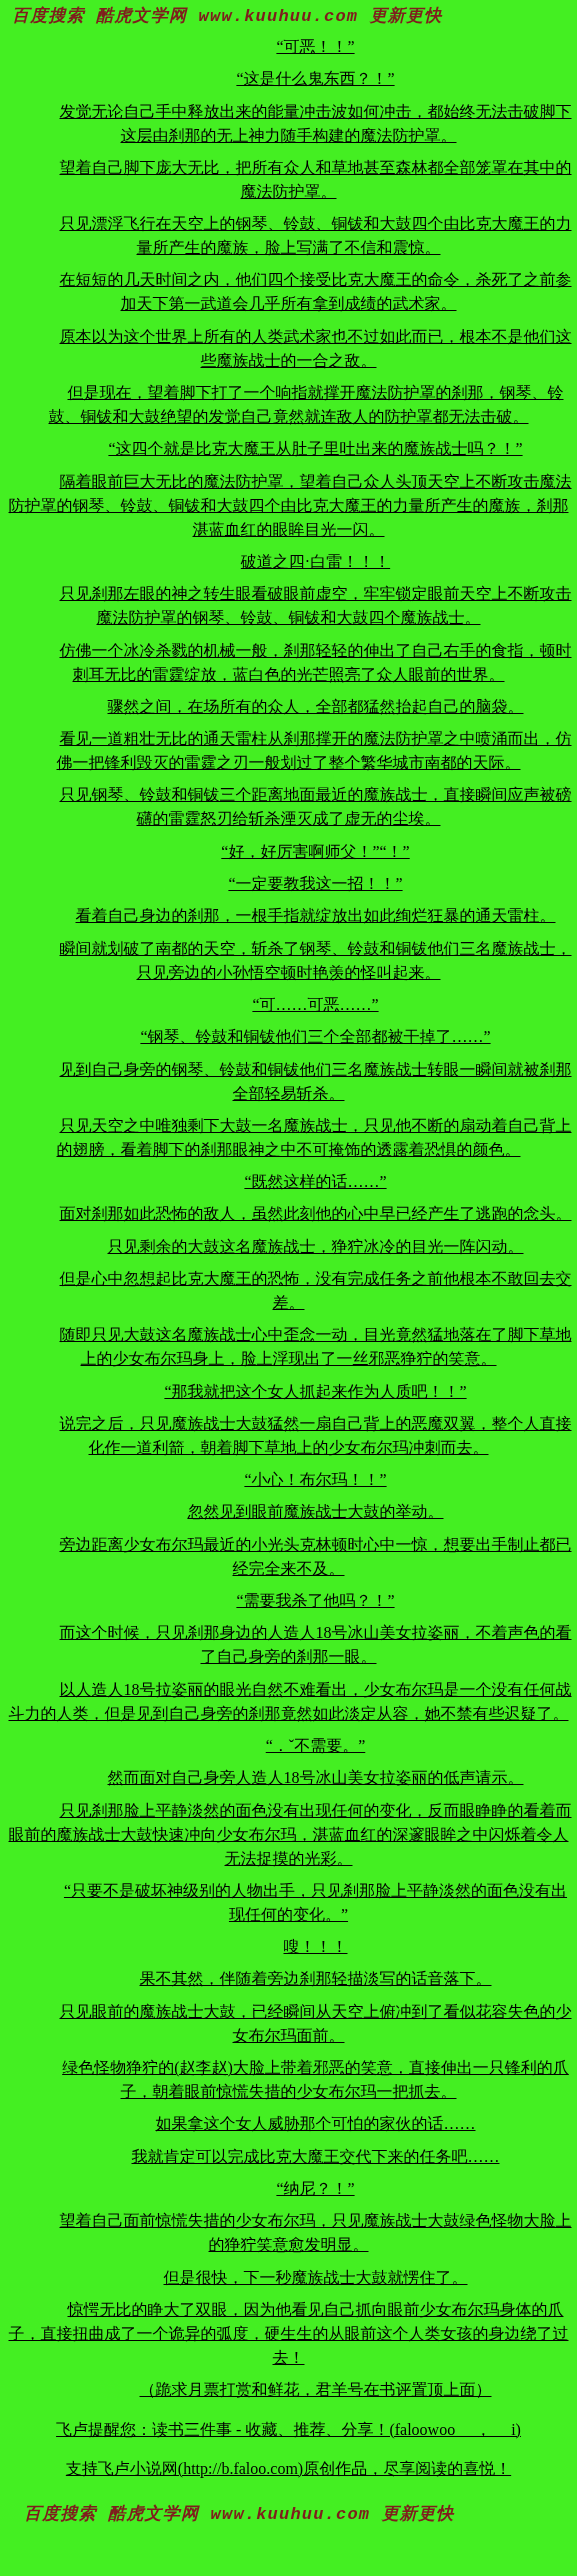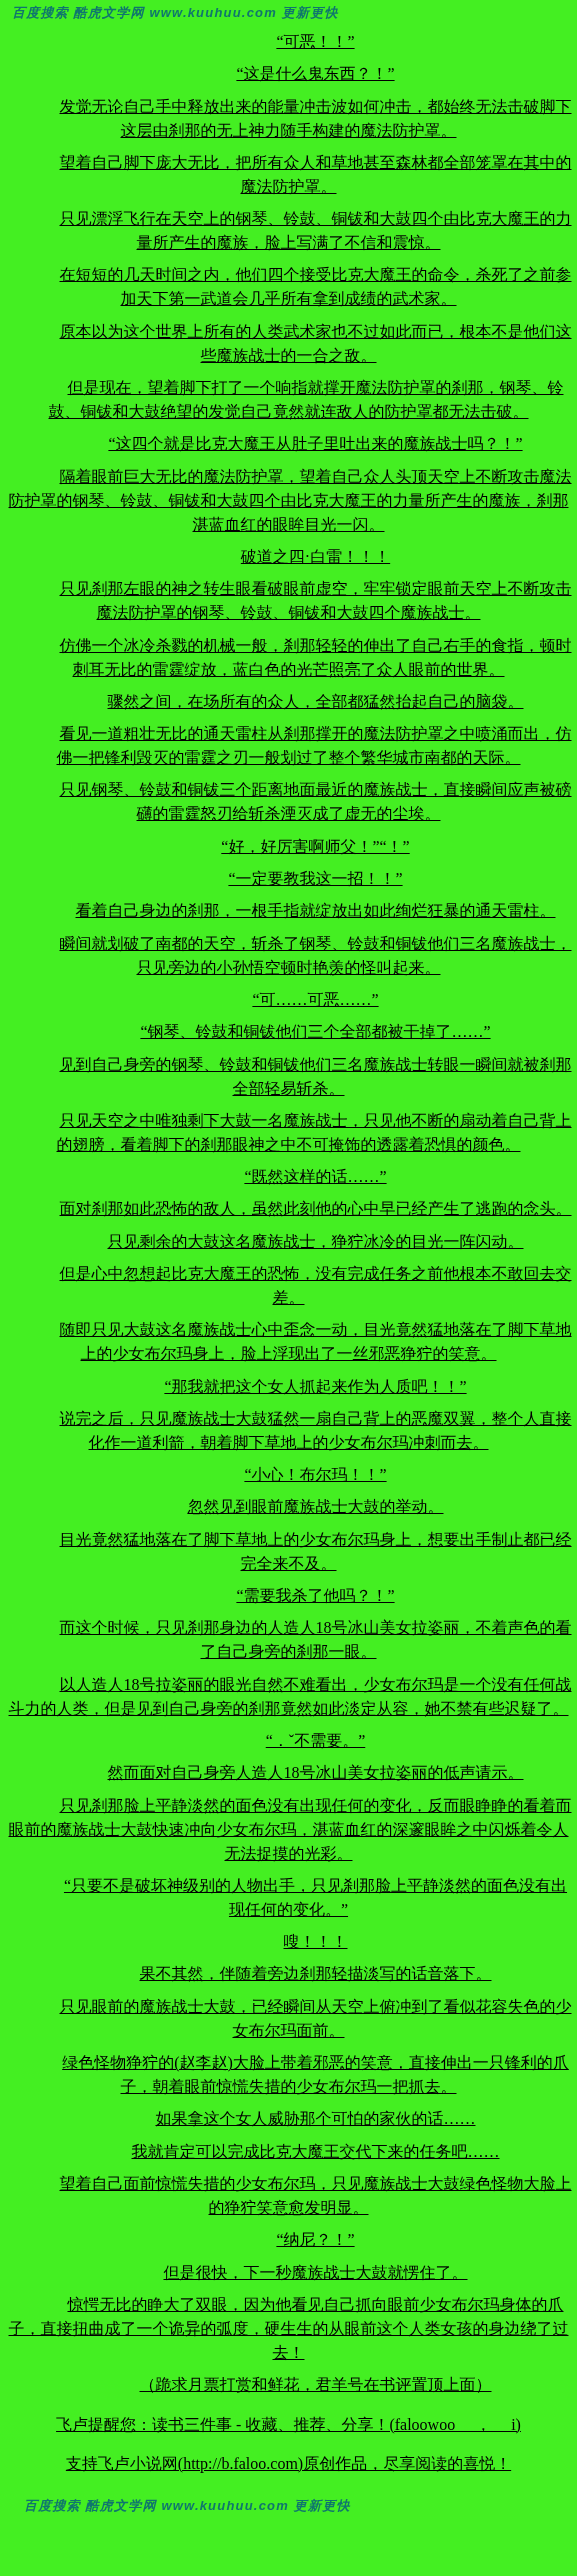--- a/index.html
+++ b/index.html
@@ -5,25 +5,25 @@
   html, body { margin: 0; padding: 0; }
   body {
     width: 577px;
     min-height: 2576px;
     background: #44EF22;
     color: #000000;
     font-family: "Liberation Serif", serif;
     box-sizing: border-box;
   }
   .brand {
-    font-family: Liberation Sans, sans-serif;
+    font-family: Liberation Mono, monospace;
     font-weight: bold;
     font-style: italic;
-    font-size: 13px;
-    color: #0f766e;
+    font-size: 17px;
+    color: #7f1d1d;
     letter-spacing: 1.2px;
     white-space: nowrap;
   }
   .brand.top { padding: 3.6px 0 6px 12px; }
   .brand.bottom { padding: 13px 0 9.5px 24px; }
   .content {
     padding: 2.4px 2.4px 0 2.4px;
     text-align: center;
   }
   p.para {
@@ -106,21 +106,21 @@
     <p class="para">随即只见大鼓这名魔族战士心中歪念一动，目光竟然猛地落在了脚下草地上的少女布尔玛身上，脸上浮现出了一丝邪恶狰狞的笑意。</p>
 
     <p class="para">“那我就把这个女人抓起来作为人质吧！！”</p>
 
     <p class="para">说完之后，只见魔族战士大鼓猛然一扇自己背上的恶魔双翼，整个人直接化作一道利箭，朝着脚下草地上的少女布尔玛冲刺而去。</p>
 
     <p class="para">“小心！布尔玛！！”</p>
 
     <p class="para">忽然见到眼前魔族战士大鼓的举动。</p>
 
-    <p class="para">目光竟然猛地落在了脚下草地上的少女布尔玛身上，想要出手制止都已经完全来不及。</p>
+    <p class="para">旁边距离少女布尔玛最近的小光头克林顿时心中一惊，想要出手制止都已经完全来不及。</p>
 
     <p class="para">“需要我杀了他吗？！”</p>
 
     <p class="para">而这个时候，只见刹那身边的人造人18号冰山美女拉姿丽，不着声色的看了自己身旁的刹那一眼。</p>
 
     <p class="para">以人造人18号拉姿丽的眼光自然不难看出，少女布尔玛是一个没有任何战斗力的人类，但是见到自己身旁的刹那竟然如此淡定从容，她不禁有些迟疑了。</p>
 
     <p class="para">“．ˇ不需要。”</p>
 
     <p class="para">然而面对自己身旁人造人18号冰山美女拉姿丽的低声请示。</p>
@@ -134,23 +134,23 @@
     <p class="para">果不其然，伴随着旁边刹那轻描淡写的话音落下。</p>
 
     <p class="para">只见眼前的魔族战士大鼓，已经瞬间从天空上俯冲到了看似花容失色的少女布尔玛面前。</p>
 
     <p class="para">绿色怪物狰狞的(赵李赵)大脸上带着邪恶的笑意，直接伸出一只锋利的爪子，朝着眼前惊慌失措的少女布尔玛一把抓去。</p>
 
     <p class="para">如果拿这个女人威胁那个可怕的家伙的话……</p>
 
     <p class="para">我就肯定可以完成比克大魔王交代下来的任务吧……</p>
 
+    <p class="para">“纳尼？！”</p>
+
     <p class="para">望着自己面前惊慌失措的少女布尔玛，只见魔族战士大鼓绿色怪物大脸上的狰狞笑意愈发明显。</p>
-
-    <p class="para">“纳尼？！”</p>
 
     <p class="para">但是很快，下一秒魔族战士大鼓就愣住了。</p>
 
     <p class="para">惊愕无比的睁大了双眼，因为他看见自己抓向眼前少女布尔玛身体的爪子，直接扭曲成了一个诡异的弧度，硬生生的从眼前这个人类女孩的身边绕了过去！</p>
 
     <p class="para">（跪求月票打赏和鲜花，君羊号在书评置顶上面）</p>
 
     <p class="para noindent">飞卢提醒您：读书三件事 - 收藏、推荐、分享！(faloowoo 　，　 i)</p>
 
     <p class="para noindent">支持飞卢小说网(http://b.faloo.com)原创作品，尽享阅读的喜悦！</p>

